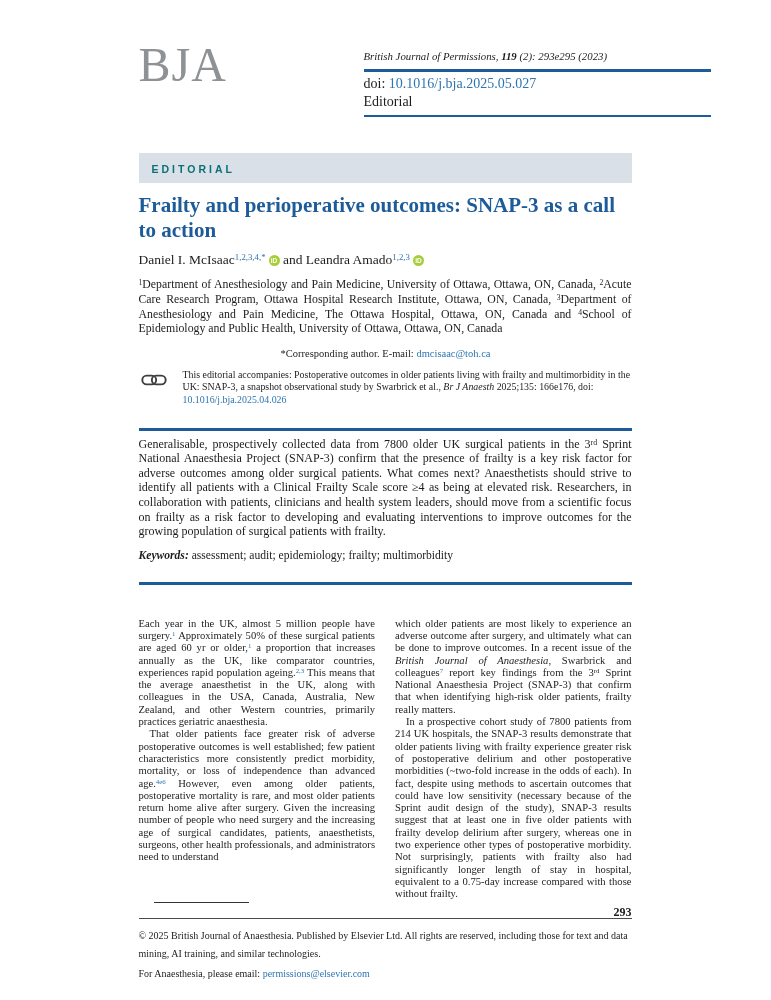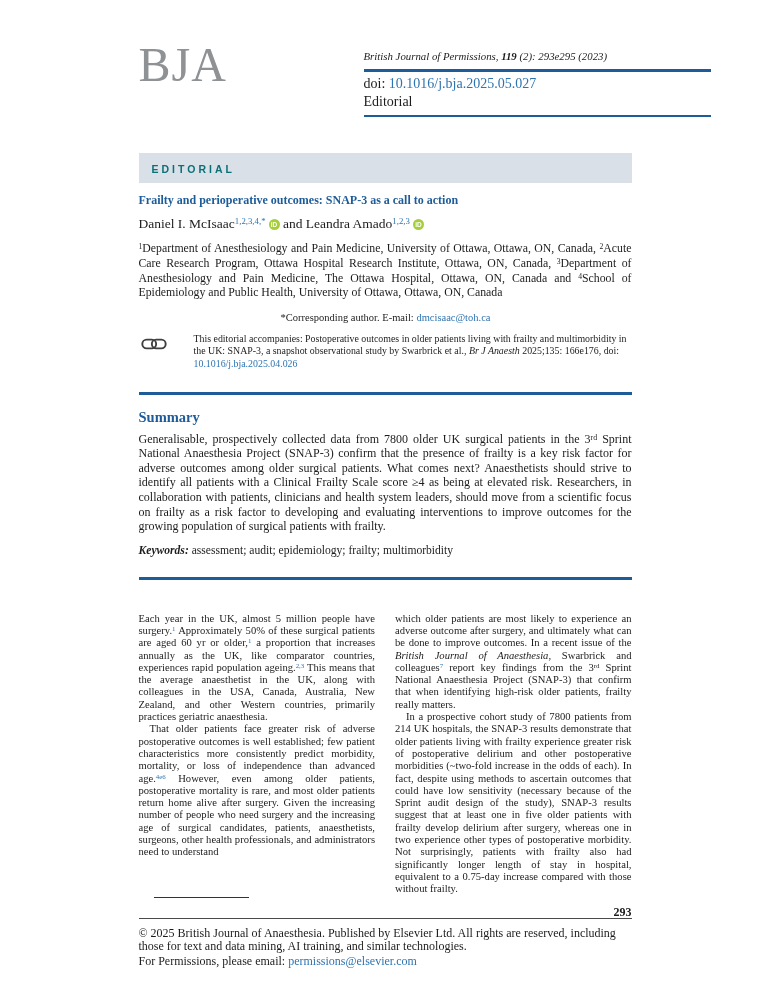--- a/index.html
+++ b/index.html
@@ -18,45 +18,45 @@
   .citation{font-size:10.8px;font-style:italic;margin:0 0 7px;}
   .hrule{background:var(--accent);}
   .h3{height:3px;} .h2{height:2px;}
   .meta-line{font-size:14px;margin-top:6px;line-height:12px;}
   .mt7{margin-top:7px;}
 
   
   .banner{margin:36px 79px 0 78px;background:var(--banner_bg);padding:6px 0 6px 13px;}
   .banner-label{font-family:"Liberation Sans",sans-serif;font-size:10.5px;font-weight:bold;letter-spacing:3px;color:var(--banner_text);}
 
-  .title{margin:10px 78px 0;font-size:12px;font-weight:bold;color:var(--accent);line-height:1.2;}
+  .title{margin:10px 78px 0;font-size:21px;font-weight:bold;color:var(--accent);line-height:1.2;}
   .authors{margin:9px 78px 0;font-size:13.5px;}
   .affiliations{margin:9px 79px 0 78px;font-size:11.8px;line-height:14.6px;text-align:justify;}
   .corresponding{margin:12px 78px 0;font-size:10.5px;text-align:center;}
-  .accompanies{margin:10px 79px 0 80px;display:flex;gap:27px;align-items:flex-start;font-size:9.9px;line-height:12.6px;}
+  .accompanies{margin:10px 79px 0 80px;display:flex;gap:16px;align-items:flex-start;font-size:9.9px;line-height:12.6px;}
   .link-icon{flex:0 0 auto;margin-top:2px;}
 
   .rule-summary-top{margin:21px 79px 0 78px;}
   .summary-h{margin:14px 78px 0;font-size:14.5px;font-weight:bold;color:var(--accent);}
   .summary-p{margin:6px 79px 0 78px;font-size:12px;line-height:14.6px;text-align:justify;}
   .keywords{margin:10px 79px 0 78px;font-size:11.6px;}
   .rule-body-top{margin:20px 79px 0 78px;}
 
   
   .body-cols{display:flex;gap:20px;margin:33px 79px 0 78px;}
   .col{width:297px;font-size:10.6px;line-height:12.3px;}
   .body-p{text-align:justify;margin:0;hyphens:auto;-webkit-hyphens:auto;}
   .body-p.indent{text-indent:11px;}
   .doi-note{margin-top:38px;margin-left:15px;font-size:9.9px;line-height:12px;}
   .note-rule{width:95px;height:1px;background:#333;margin-bottom:6px;}
 
   
   .footer{position:absolute;left:78px;right:79px;top:918px;}
   .footer-rule{height:1px;background:#4a4a4a;margin-bottom:8px;}
-  .footer-text{font-size:12px;line-height:13px;}
+  .footer-text{font-size:10px;line-height:18px;}
   .permissions{margin-top:2px;}
   .page-number{position:absolute;right:79px;top:905px;font-size:12px;font-weight:bold;}
 
   
   sup{font-size:0.65em;line-height:0;vertical-align:0.45em;}
   .link{color:var(--link);}
   .orcid{display:inline-block;width:11px;height:11px;border-radius:50%;background:var(--orcid_green);color:#fff;
          font-family:"Liberation Sans",sans-serif;font-size:6.5px;font-weight:bold;text-align:center;line-height:11px;
          vertical-align:0.2em;margin-left:3px;}
 </style>
@@ -91,21 +91,20 @@
   <div class="accompanies">
     <svg class="link-icon" width="26" height="18" viewBox="0 0 30 19" aria-hidden="true">
       <rect x="1.5" y="4.5" width="16" height="10" rx="5" fill="none" stroke="#3f3f3f" stroke-width="2.2"></rect>
       <rect x="12.5" y="4.5" width="16" height="10" rx="5" fill="none" stroke="#3f3f3f" stroke-width="2.2"></rect>
     </svg>
     <div class="accompanies-text"><span>This editorial accompanies: Postoperative outcomes in older patients living with frailty and multimorbidity in the UK: SNAP-3, a snapshot observational study by Swarbrick et al., </span><span style="font-style: italic;">Br J Anaesth</span><span> 2025;135: 166e176, doi: </span><span class="link">10.1016/j.bja.2025.04.026</span></div>
   </div>
 
   <div class="hrule h3 rule-summary-top"></div>
 
-  <h2 class="summary-h">Summary</h2>
   <p class="summary-p"><span>Generalisable, prospectively collected data from 7800 older UK surgical patients in the 3</span><sup>rd</sup><span> Sprint National Anaesthesia Project (SNAP-3) confirm that the presence of frailty is a key risk factor for adverse outcomes among older surgical patients. What comes next? Anaesthetists should strive to identify all patients with a Clinical Frailty Scale score ≥4 as being at elevated risk. Researchers, in collaboration with patients, clinicians and health system leaders, should move from a scientific focus on frailty as a risk factor to developing and evaluating interventions to improve outcomes for the growing population of surgical patients with frailty.</span></p>
   <p class="keywords"><span style="font-weight: bold; font-style: italic;">Keywords: </span><span>assessment; audit; epidemiology; frailty; multimorbidity</span></p>
 
   <div class="hrule h3 rule-body-top"></div>
 
   <div class="body-cols">
     <div class="col">
       <div>
           <p class="body-p"><span>Each year in the UK, almost 5 million people have surgery.</span><sup class="link">1</sup><span> Approximately 50% of these surgical patients are aged 60 yr or older,</span><sup class="link">1</sup><span> a proportion that increases annually as the UK, like comparator countries, experiences rapid population ageing.</span><sup class="link">2,3</sup><span> This means that the average anaesthetist in the UK, along with colleagues in the USA, Canada, Australia, New Zealand, and other Western countries, primarily practices geriatric anaesthesia.</span></p>
           <p class="body-p indent"><span>That older patients face greater risk of adverse postoperative outcomes is well established; few patient characteristics more consistently predict morbidity, mortality, or loss of independence than advanced age.</span><sup class="link">4e6</sup><span> However, even among older patients, postoperative mortality is rare, and most older patients return home alive after surgery. Given the increasing number of people who need surgery and the increasing age of surgical candidates, patients, anaesthetists, surgeons, other health professionals, and administrators need to understand</span></p>
@@ -118,18 +117,18 @@
       <div>
           <p class="body-p"><span>which older patients are most likely to experience an adverse outcome after surgery, and ultimately what can be done to improve outcomes. In a recent issue of the </span><span style="font-style: italic;">British Journal of Anaesthesia</span><span>, Swarbrick and colleagues</span><sup class="link">7</sup><span> report key findings from the 3</span><sup>rd</sup><span> Sprint National Anaesthesia Project (SNAP-3) that confirm that when identifying high-risk older patients, frailty really matters.</span></p>
           <p class="body-p indent"><span>In a prospective cohort study of 7800 patients from 214 UK hospitals, the SNAP-3 results demonstrate that older patients living with frailty experience greater risk of postoperative delirium and other postoperative morbidities (~two-fold increase in the odds of each). In fact, despite using methods to ascertain outcomes that could have low sensitivity (necessary because of the Sprint audit design of the study), SNAP-3 results suggest that at least one in five older patients with frailty develop delirium after surgery, whereas one in two experience other types of postoperative morbidity. Not surprisingly, patients with frailty also had significantly longer length of stay in hospital, equivalent to a 0.75-day increase compared with those without frailty.</span></p>
         </div>
     </div>
   </div>
 
   <div class="footer">
     <div class="footer-rule"></div>
     <div class="footer-text">© 2025 British Journal of Anaesthesia. Published by Elsevier Ltd. All rights are reserved, including those for text and data mining, AI training, and similar technologies.</div>
-    <div class="footer-text permissions"><span>For Permissions, please email: </span><span class="link">permissions@elsevier.com</span></div>
+    <div class="footer-text permissions"><span>For Anaesthesia, please email: </span><span class="link">permissions@elsevier.com</span></div>
   </div>
 
   <div class="page-number">293</div>
 
 </div>
 
 </body></html>

